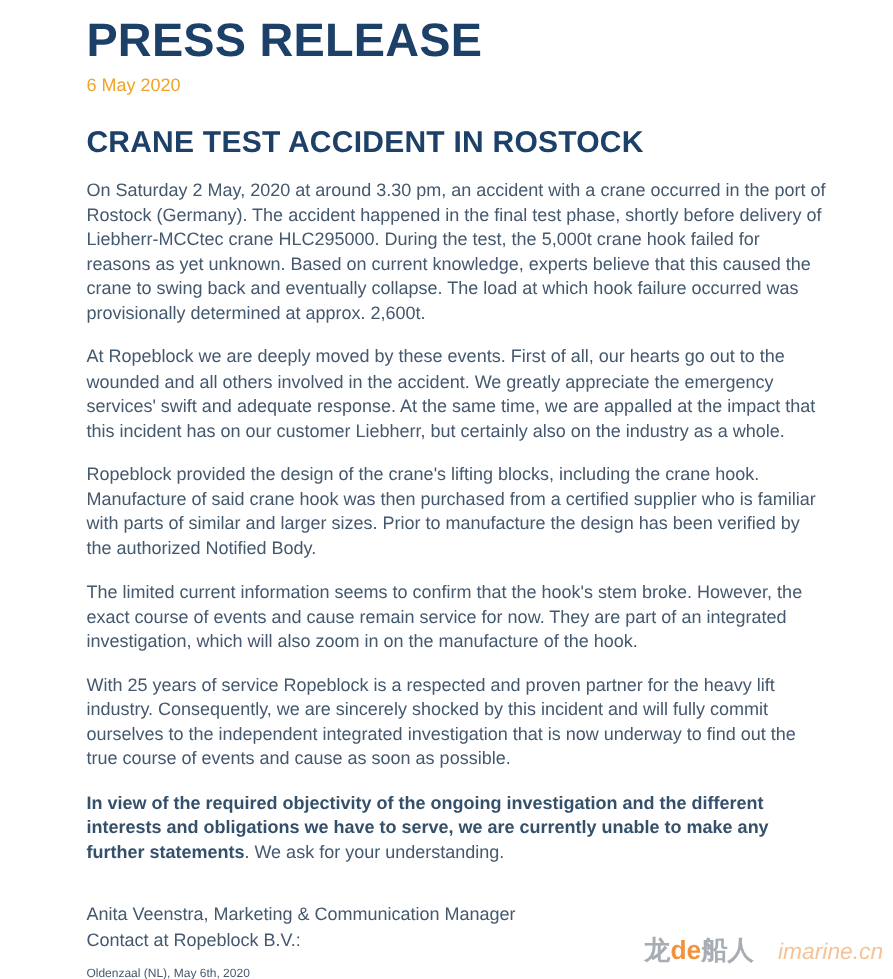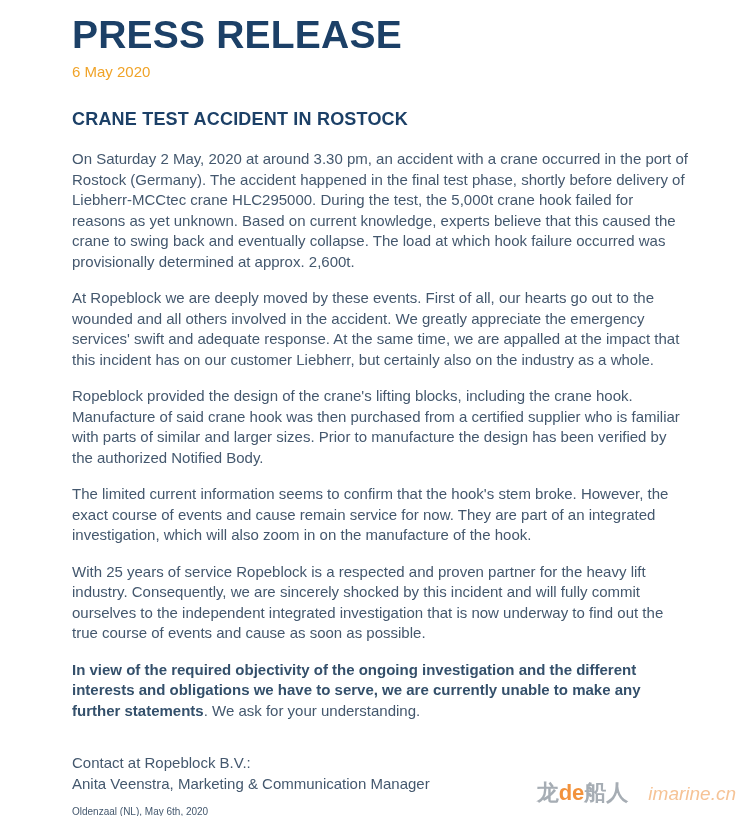--- a/index.html
+++ b/index.html
@@ -29,21 +29,21 @@
     color: #1c4067;
   }
   .date {
     margin-top: 4px;
     font-size: 15px;
     line-height: 20px;
     color: #f0a328;
   }
   .heading {
     margin: 24px 0 6px 0;
-    font-size: 18px;
+    font-size: 25px;
     line-height: 27px;
     font-weight: 800;
     letter-spacing: 0.2px;
     color: #1c4067;
   }
   .body-copy p {
     margin: 16px 0 10px 0;
     font-size: 15px;
     line-height: 20.5px;
     color: #44586e;
@@ -103,22 +103,22 @@
   <div class="body-copy">
     <p>On Saturday 2 May, 2020 at around 3.30 pm, an accident with a crane occurred in the port of Rostock (Germany). The accident happened in the final test phase, shortly before delivery of Liebherr-MCCtec crane HLC295000. During the test, the 5,000t crane hook failed for reasons as yet unknown. Based on current knowledge, experts believe that this caused the crane to swing back and eventually collapse. The load at which hook failure occurred was provisionally determined at approx. 2,600t.</p>
     <p>At Ropeblock we are deeply moved by these events. First of all, our hearts go out to the wounded and all others involved in the accident. We greatly appreciate the emergency services' swift and adequate response. At the same time, we are appalled at the impact that this incident has on our customer Liebherr, but certainly also on the industry as a whole.</p>
     <p>Ropeblock provided the design of the crane's lifting blocks, including the crane hook. Manufacture of said crane hook was then purchased from a certified supplier who is familiar with parts of similar and larger sizes. Prior to manufacture the design has been verified by the authorized Notified Body.</p>
     <p>The limited current information seems to confirm that the hook's stem broke. However, the exact course of events and cause remain service for now. They are part of an integrated investigation, which will also zoom in on the manufacture of the hook.</p>
     <p>With 25 years of service Ropeblock is a respected and proven partner for the heavy lift industry. Consequently, we are sincerely shocked by this incident and will fully commit ourselves to the independent integrated investigation that is now underway to find out the true course of events and cause as soon as possible.</p>
     <p><span class="statement-bold">In view of the required objectivity of the ongoing investigation and the different interests and obligations we have to serve, we are currently unable to make any further statements</span><span>. We ask for your understanding.</span></p>
   </div>
 
   <div class="contact-block">
+    <div>Anita Veenstra, Marketing &amp; Communication Manager</div>
     <div>Contact at Ropeblock B.V.:</div>
-    <div>Anita Veenstra, Marketing &amp; Communication Manager</div>
   </div>
 
   <div class="signoff">Oldenzaal (NL), May 6th, 2020</div>
 
 </div>
 
 <div class="watermark">
   <span class="wm-cjk">龙</span><span class="wm-de">de</span><span class="wm-cjk">船人</span><span class="wm-site">imarine.cn</span>
 </div>
 

